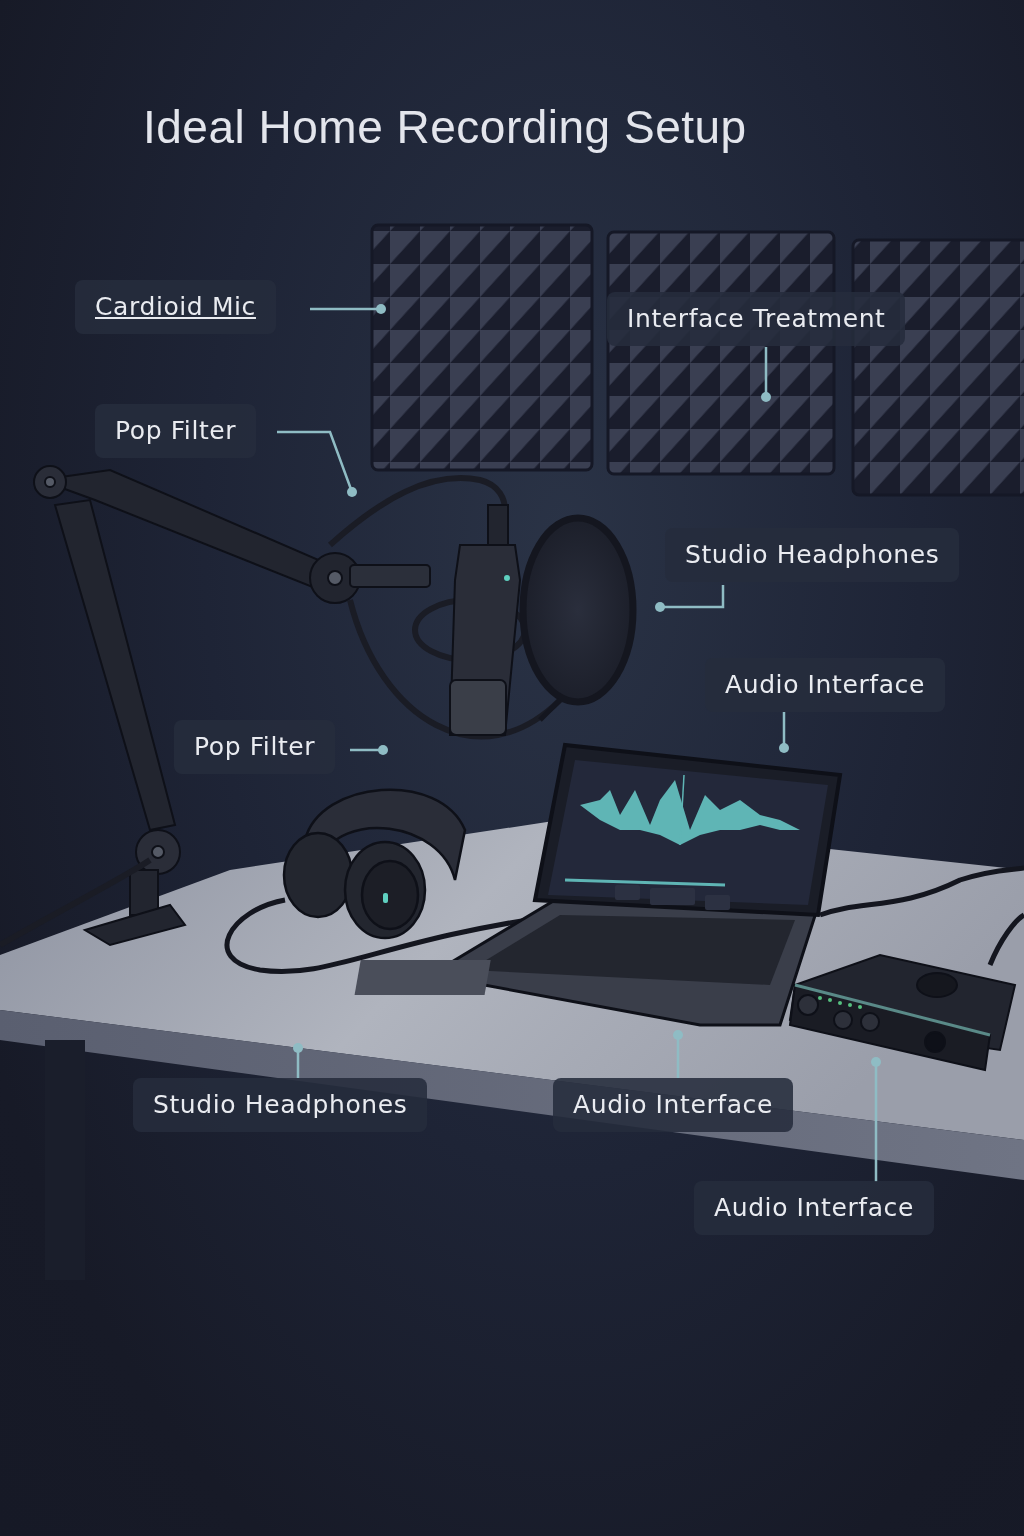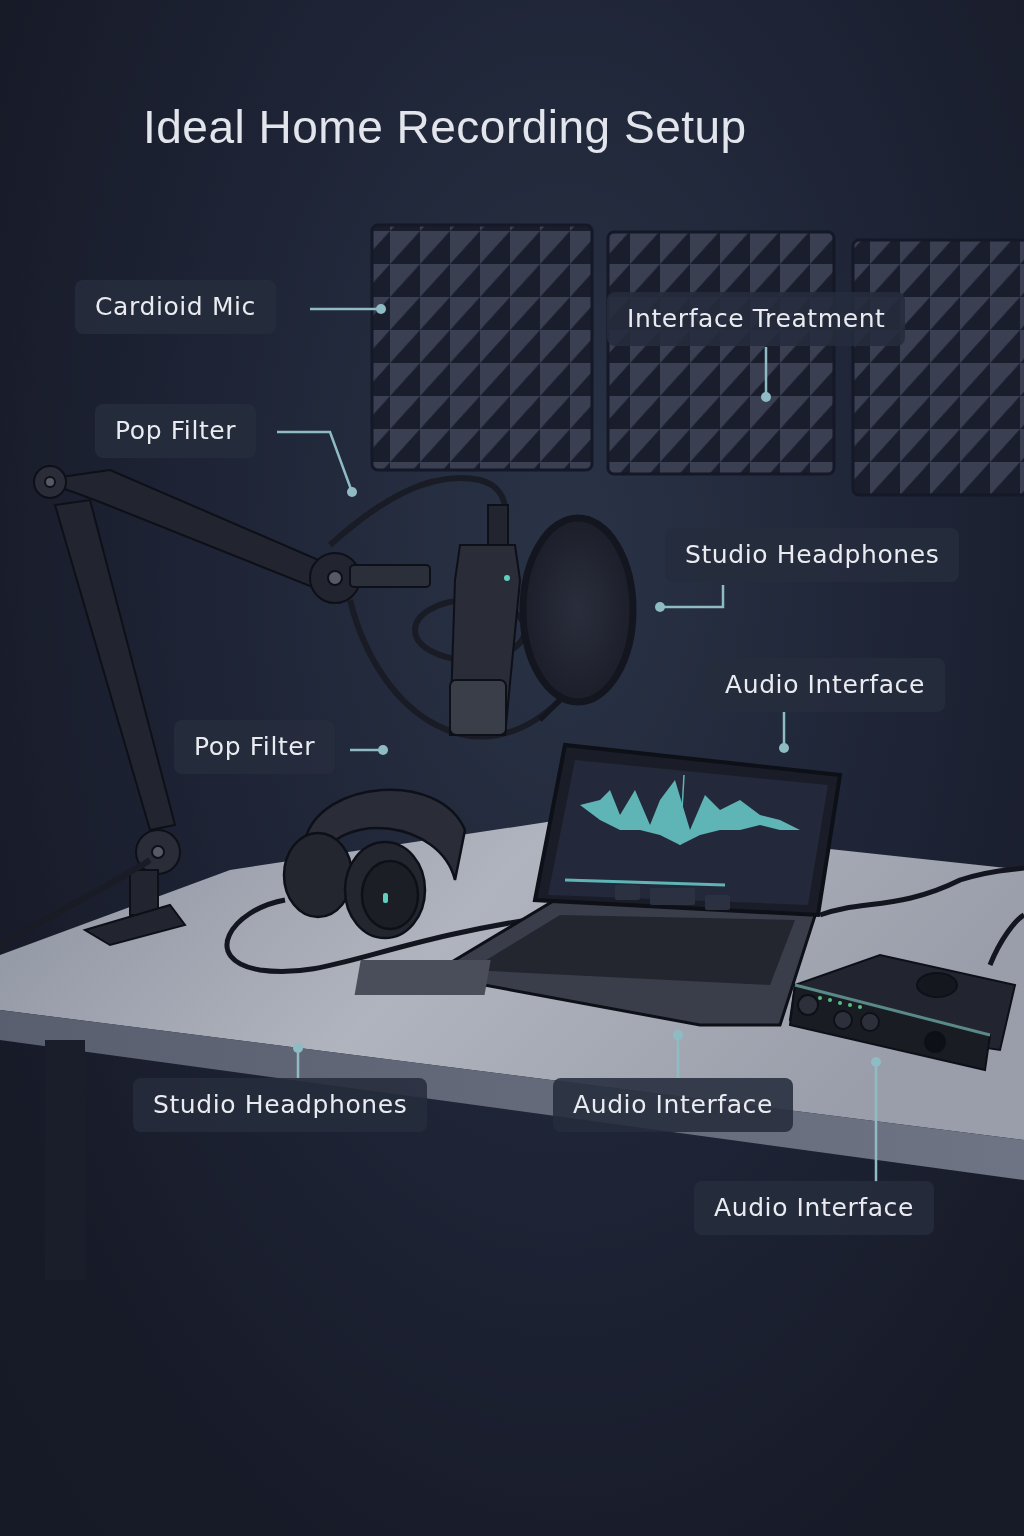--- a/index.html
+++ b/index.html
@@ -157,21 +157,21 @@
     <circle cx="766" cy="397" r="5"></circle>
     <circle cx="660" cy="607" r="5"></circle>
     <circle cx="784" cy="748" r="5"></circle>
     <circle cx="383" cy="750" r="5"></circle>
     <circle cx="298" cy="1048" r="5"></circle>
     <circle cx="678" cy="1035" r="5"></circle>
     <circle cx="876" cy="1062" r="5"></circle>
   </g>
 </svg>
 
-<div class="label" style="left:75px; top:280px;">Cardioid Mic</div>
+<div class="label" style="left:75px; top:280px;text-decoration:underline;">Cardioid Mic</div>
 <div class="label" style="left:607px; top:292px;">Interface Treatment</div>
 <div class="label" style="left:95px; top:404px;">Pop Filter</div>
 <div class="label" style="left:665px; top:528px;">Studio Headphones</div>
 <div class="label" style="left:705px; top:658px;">Audio Interface</div>
 <div class="label" style="left:174px; top:720px;">Pop Filter</div>
 <div class="label" style="left:133px; top:1078px;">Studio Headphones</div>
 <div class="label" style="left:553px; top:1078px;">Audio Interface</div>
 <div class="label" style="left:694px; top:1181px;">Audio Interface</div>
 
 </body></html>

